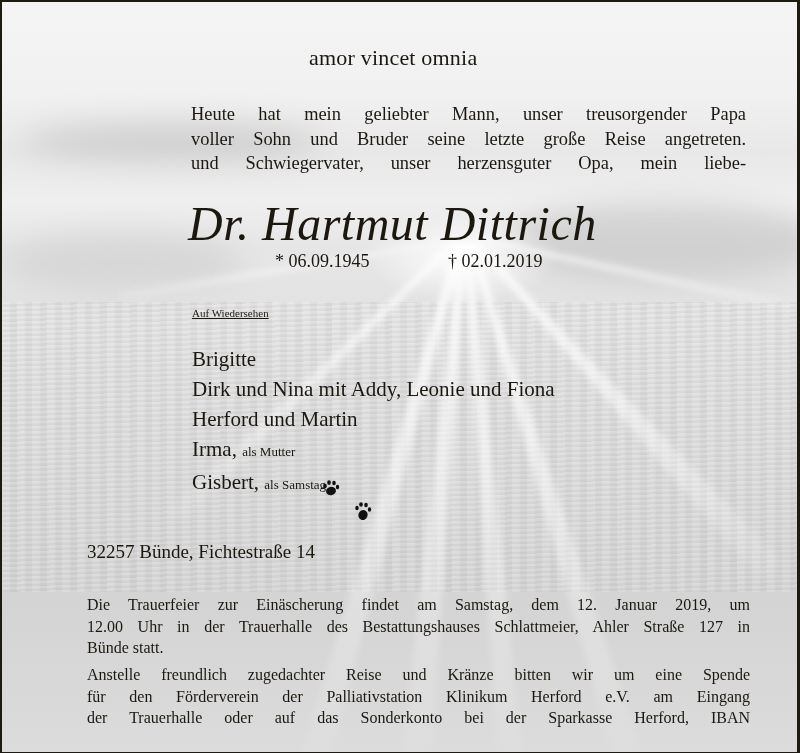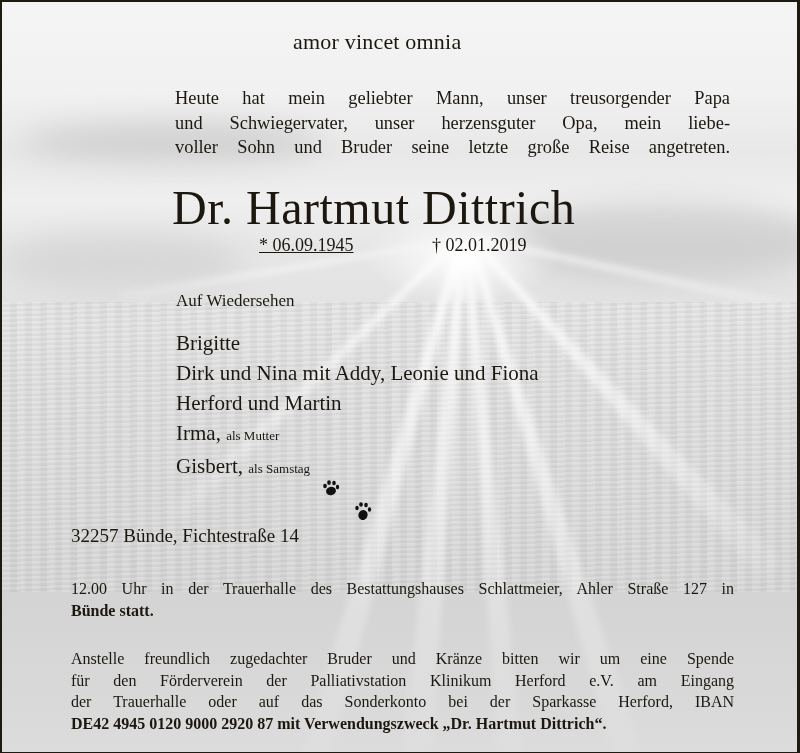--- a/index.html
+++ b/index.html
@@ -68,21 +68,21 @@
       pointer-events: none;
     }
     .glow {
       position: absolute;
       left: 360px; top: 210px;
       width: 200px; height: 90px;
       border-radius: 50%;
       background: radial-gradient(ellipse at center, rgba(255,255,255,0.95) 0%, rgba(255,255,255,0.0) 70%);
     }
 
-    .text { position: absolute; margin: 0; }
+    .text { position: absolute; margin: 16px; }
     .motto {
       left: 291px; top: 27px;
       font-size: 22px;
       letter-spacing: 0.2px;
     }
     .intro {
       left: 173px; top: 84px;
       width: 555px;
       font-size: 18.4px;
       line-height: 24.5px;
@@ -92,29 +92,29 @@
     .intro span { display: block; text-align: justify; text-align-last: justify; }
     .name {
       left: 170px; top: 178px;
       font-size: 48px;
       letter-spacing: 0.5px;
       line-height: 56px;
     }
     .born {
       left: 257px; top: 233px;
       font-size: 18px;
-      text-decoration: underline;
     }
     .died {
       left: 430px; top: 233px;
       font-size: 18px;
     }
     .farewell {
       left: 174px; top: 289px;
-      font-size: 17px;
+      font-size: 11px;
+      text-decoration: underline;
     }
     .family {
       left: 174px; top: 326px;
       font-size: 21px;
       line-height: 30px;
     }
     .family .row { display: block; white-space: nowrap; }
     .family .row .rel { font-size: 13px; }
     .paws {
       position: absolute;
@@ -131,21 +131,21 @@
       font-size: 16px;
       line-height: 21.5px;
     }
     .donation {
       left: 69px; top: 646px;
       width: 663px;
       font-size: 16px;
       line-height: 21.5px;
     }
     .jline { display: block; text-align: justify; text-align-last: justify; white-space: nowrap; }
-    .jline.last { text-align-last: left; font-weight: bold; }
+    .jline.last { text-align-last: left; }
   </style>
 </head>
 <body>
 
 <div class="notice">
 
   <div class="cloud c1"></div>
   <div class="cloud c2"></div>
   <div class="cloud c3"></div>
   <div class="sea"></div>
@@ -169,25 +169,25 @@
       <polygon points="450,240 456,240 180,520 165,510"></polygon>
       <polygon points="452,238 458,238 120,300 118,290"></polygon>
     </g>
   </svg>
   <div class="glow"></div>
 
   <p class="text motto">amor vincet omnia</p>
 
   <div class="text intro">
     <span>Heute hat mein geliebter Mann, unser treusorgender Papa</span>
+    <span>voller Sohn und Bruder seine letzte große Reise angetreten.</span>
     <span>und Schwiegervater, unser herzensguter Opa, mein liebe-</span>
-    <span>voller Sohn und Bruder seine letzte große Reise angetreten.</span>
-  </div>
-
-  <h1 class="text name" style="font-weight:normal;">Dr. Hartmut Dittrich</h1>
+  </div>
+
+  <h1 class="text name" style="font-weight:normal;font-style:italic;">Dr. Hartmut Dittrich</h1>
 
   <p class="text born">* 06.09.1945</p>
   <p class="text died">† 02.01.2019</p>
 
   <p class="text farewell">Auf Wiedersehen</p>
 
   <div class="text family">
     <span class="row">
       <span>Brigitte</span>
     </span>
@@ -220,23 +220,23 @@
       <ellipse cx="37" cy="28" rx="1.7" ry="2.2"></ellipse>
       <ellipse cx="41" cy="24.5" rx="1.8" ry="2.3"></ellipse>
       <ellipse cx="46" cy="25" rx="1.8" ry="2.3"></ellipse>
       <ellipse cx="49.5" cy="29.5" rx="1.7" ry="2.2"></ellipse>
     </g>
   </svg>
 
   <p class="text address">32257 Bünde, Fichtestraße 14</p>
 
   <div class="text ceremony">
+    <span class="jline">Die Trauerfeier zur Einäscherung findet am Samstag, dem 12. Januar 2019, um</span>
     <span class="jline">12.00 Uhr in der Trauerhalle des Bestattungshauses Schlattmeier, Ahler Straße 127 in</span>
     <span class="jline last">Bünde statt.</span>
   </div>
 
   <div class="text donation">
-    <span class="jline">Anstelle freundlich zugedachter Bruder und Kränze bitten wir um eine Spende</span>
+    <span class="jline">Anstelle freundlich zugedachter Reise und Kränze bitten wir um eine Spende</span>
     <span class="jline">für den Förderverein der Palliativstation Klinikum Herford e.V. am Eingang</span>
     <span class="jline">der Trauerhalle oder auf das Sonderkonto bei der Sparkasse Herford, IBAN</span>
-    <span class="jline last">DE42 4945 0120 9000 2920 87 mit Verwendungszweck „Dr. Hartmut Dittrich“.</span>
   </div>
 </div>
 
 </body></html>

